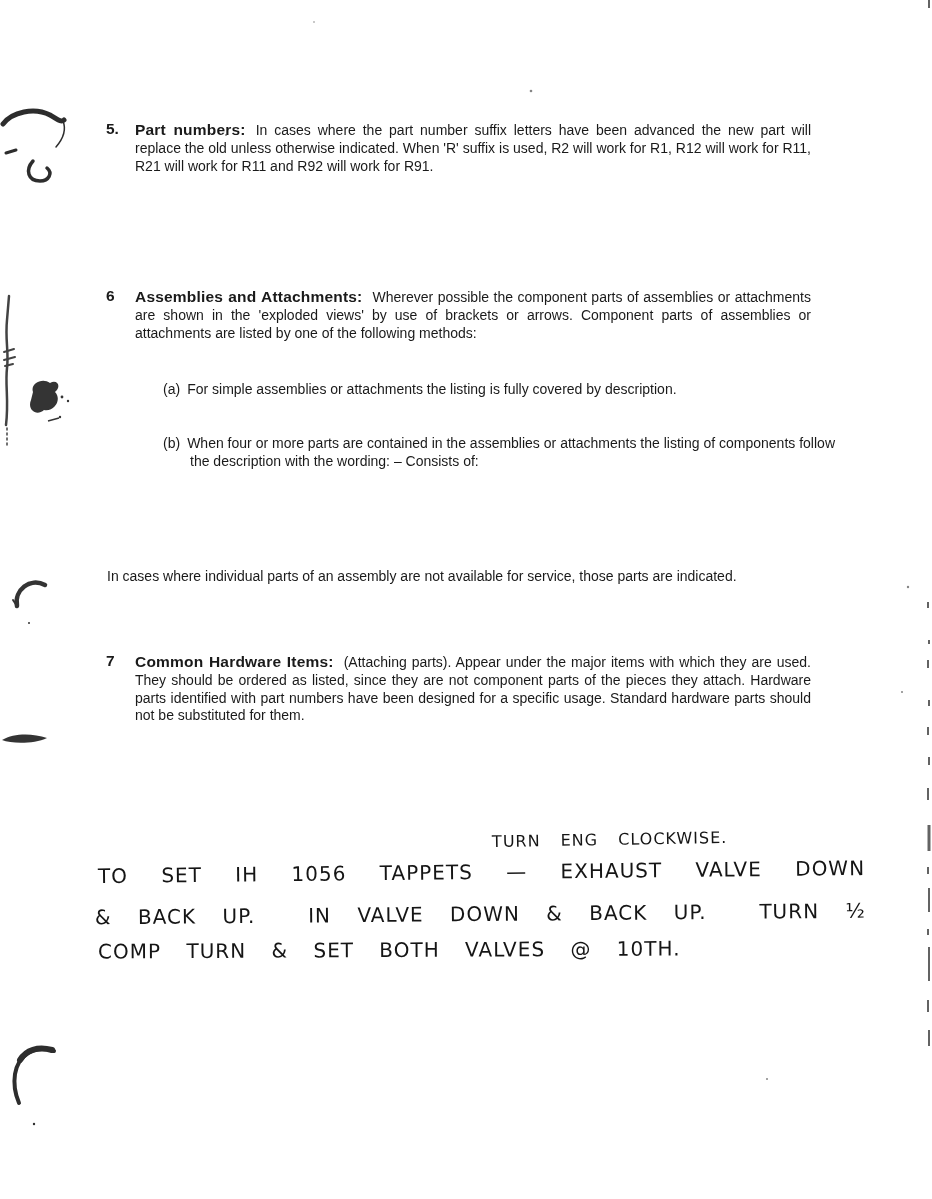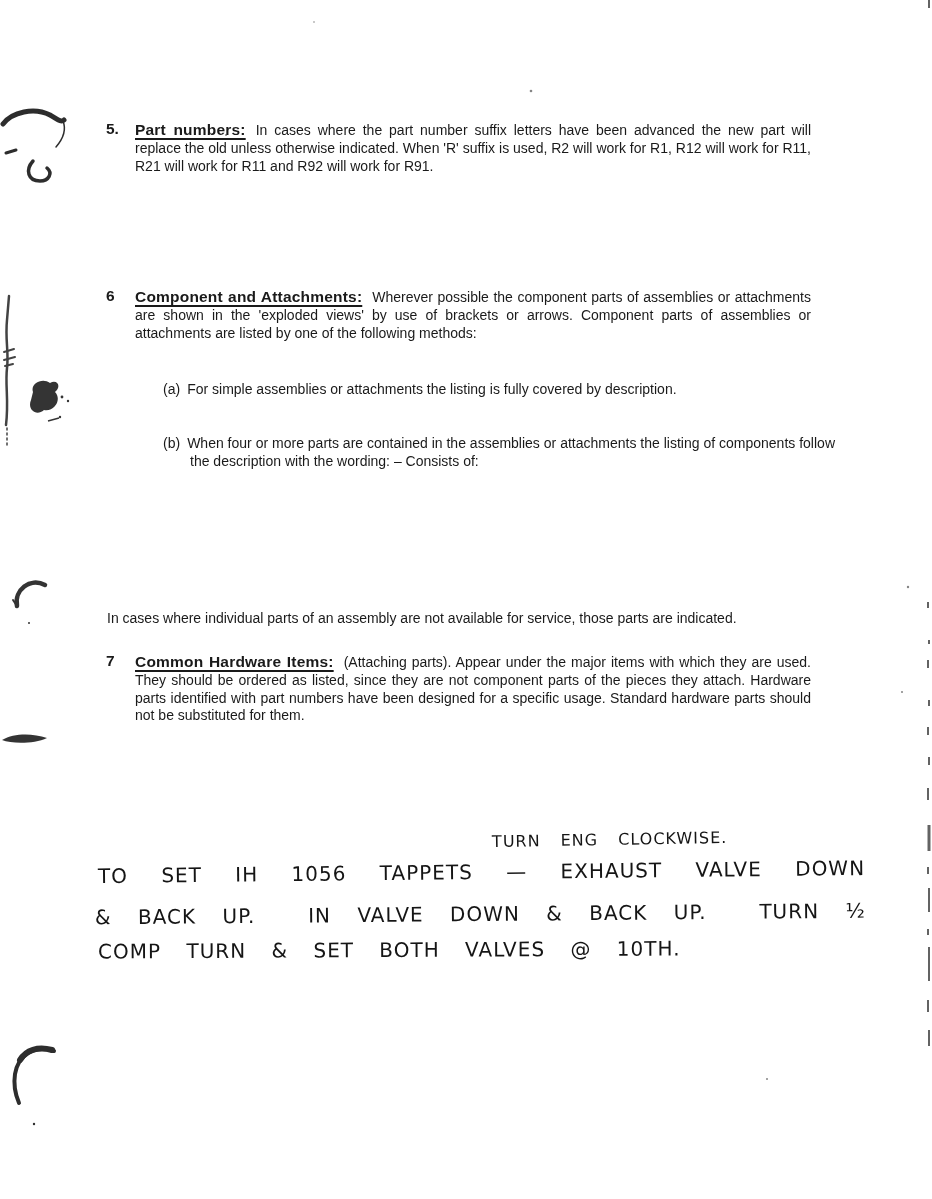--- a/index.html
+++ b/index.html
@@ -16,21 +16,20 @@
     position:absolute;left:135px;width:676px;
     font-size:14px;line-height:17.8px;
     text-align:justify;
   }
   .num{
     position:absolute;left:-29px;top:-1px;
     font-weight:bold;font-size:15.5px;
   }
   .hd{
     font-weight:bold;font-size:15.5px;
-    text-decoration:underline;
     text-underline-offset:3px;
     text-decoration-thickness:1.8px;
     margin-right:10px;
     letter-spacing:0.2px;
   }
   .item{
     position:absolute;left:163px;width:645px;
     font-size:14px;line-height:17.8px;
     text-align:justify;
     padding-left:27px;text-indent:-27px;
@@ -117,33 +116,33 @@
       <circle cx="314" cy="22" r="0.8"></circle>
     </g>
   </svg>
 
   <div class="para" style="top:121px">
     <span class="num">5.</span><span class="hd">Part numbers:</span><span>In cases where the part number suffix letters have been advanced the new part will replace the old unless otherwise indicated. When 'R' suffix is used, R2 will work for R1, R12 will work for R11, R21 will work for R11 and R92 will work for R91.</span>
   </div>
 
 
   <div class="para" style="top:288px">
-    <span class="num">6</span><span class="hd">Component and Attachments:</span><span>Wherever possible the component parts of assemblies or attachments are shown in the 'exploded views' by use of brackets or arrows. Component parts of assemblies or attachments are listed by one of the following methods:</span>
+    <span class="num">6</span><span class="hd">Assemblies and Attachments:</span><span>Wherever possible the component parts of assemblies or attachments are shown in the 'exploded views' by use of brackets or arrows. Component parts of assemblies or attachments are listed by one of the following methods:</span>
   </div>
 
   <div class="item" style="top:381px">
     <span class="label">(a)</span><span>For simple assemblies or attachments the listing is fully covered by description.</span>
   </div>
 
   <div class="item" style="top:435px">
     <span class="label">(b)</span><span>When four or more parts are contained in the assemblies or attachments the listing of components follow the description with the wording: – Consists of:</span>
   </div>
 
 
-  <div class="note" style="top:610px">
+  <div class="note" style="top:568px">
     <span>In cases where individual parts of an assembly are not available for service, those parts are indicated.</span>
   </div>
 
   <div class="para" style="top:653px">
     <span class="num">7</span><span class="hd">Common Hardware Items:</span><span>(Attaching parts). Appear under the major items with which they are used. They should be ordered as listed, since they are not component parts of the pieces they attach. Hardware parts identified with part numbers have been designed for a specific usage. Standard hardware parts should not be substituted for them.</span>
   </div>
 
 
   <div class="hw hw1">TURN ENG CLOCKWISE.</div>
   <div class="hw hw2">TO SET IH 1056 TAPPETS — EXHAUST VALVE DOWN</div>

